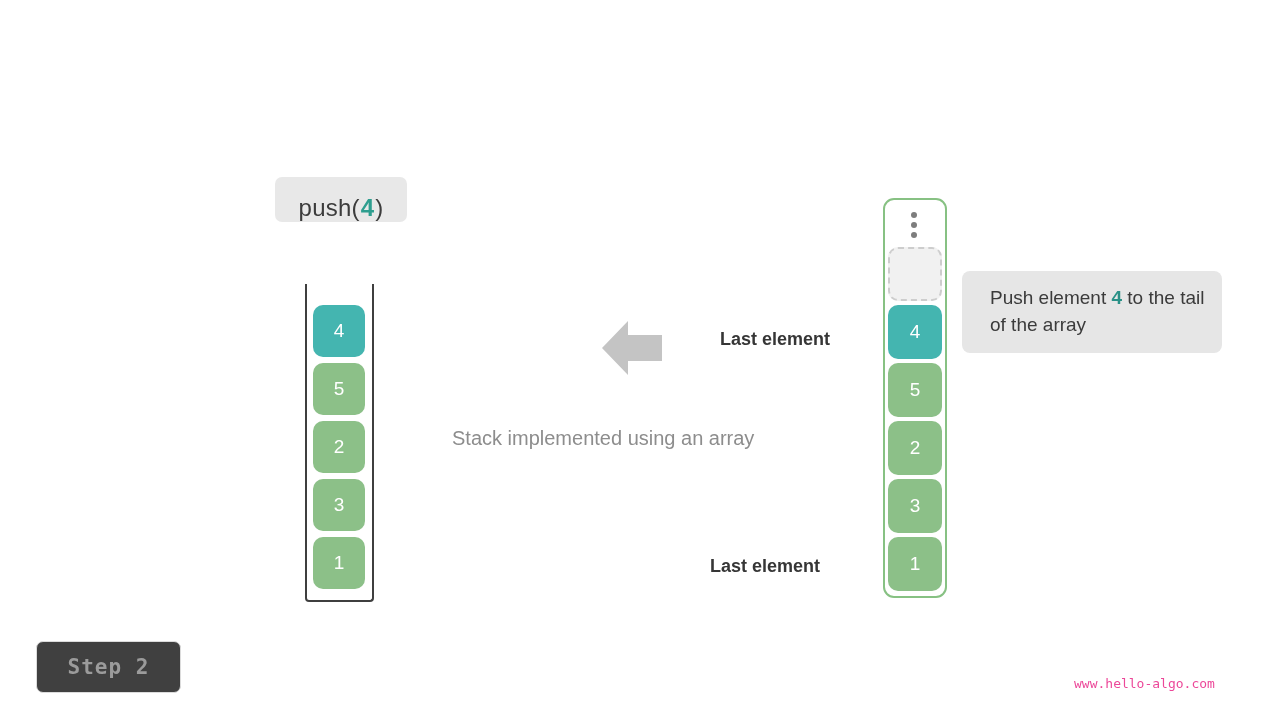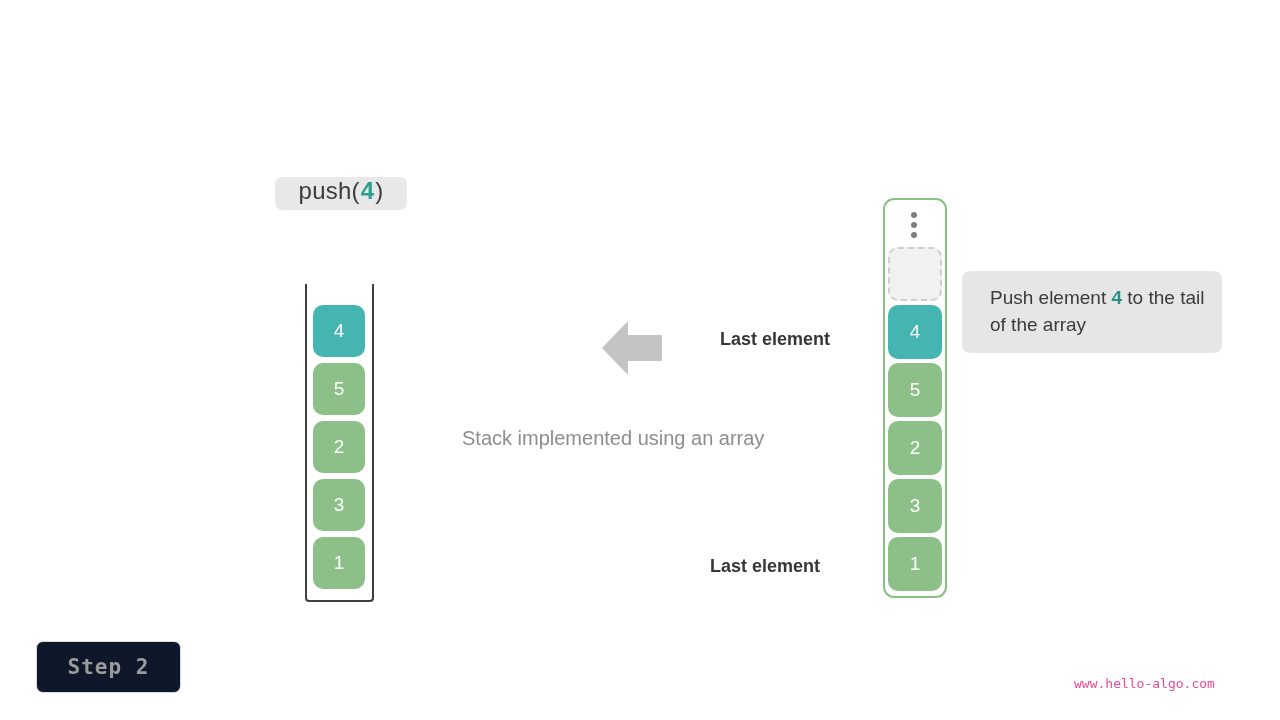--- a/index.html
+++ b/index.html
@@ -15,25 +15,25 @@
     font-family: "Liberation Sans", sans-serif;
     -webkit-font-smoothing: antialiased;
   }
 
   
   #op-chip {
     position: absolute;
     left: 275px;
     top: 177px;
     width: 132px;
-    height: 33px;
+    height: 45px;
     background: #e8e8e8;
     border-radius: 7px;
     display: flex;
-    align-items: flex-start;
+    align-items: flex-end;
     justify-content: center;
     font-size: 24px;
     color: #3c3c3c;
     letter-spacing: .2px;
   }
   #op-chip .op-arg {
     color: #2e9e8f;
     font-weight: bold;
     margin: 0 1px;
   }
@@ -139,21 +139,21 @@
     font-size: 18px;
     font-weight: bold;
     color: #363636;
     white-space: nowrap;
   }
   #last-element-label  { left: 720px; top: 322px; margin-top: 7px; }
   #first-element-label { left: 710px; top: 556px; }
 
   #caption {
     position: absolute;
-    left: 462px;
+    left: 452px;
     top: 427px;
     font-size: 20px;
     color: #8d8d8d;
     white-space: nowrap;
   }
 
   
   #tooltip {
     position: absolute;
     left: 962px;
@@ -175,21 +175,21 @@
 
   
   #step-badge {
     position: absolute;
     left: 36px;
     top: 641px;
     width: 145px;
     height: 52px;
     border: 1px solid #dcdcdc;
     border-radius: 7px;
-    background: #0f172a;
+    background: #404040;
     display: flex;
     align-items: center;
     justify-content: center;
     font-family: "DejaVu Sans Mono", "Liberation Mono", monospace;
     font-size: 21px;
     font-weight: bold;
     color: #9b9b9b;
     letter-spacing: 1px;
     box-sizing: border-box;
   }

